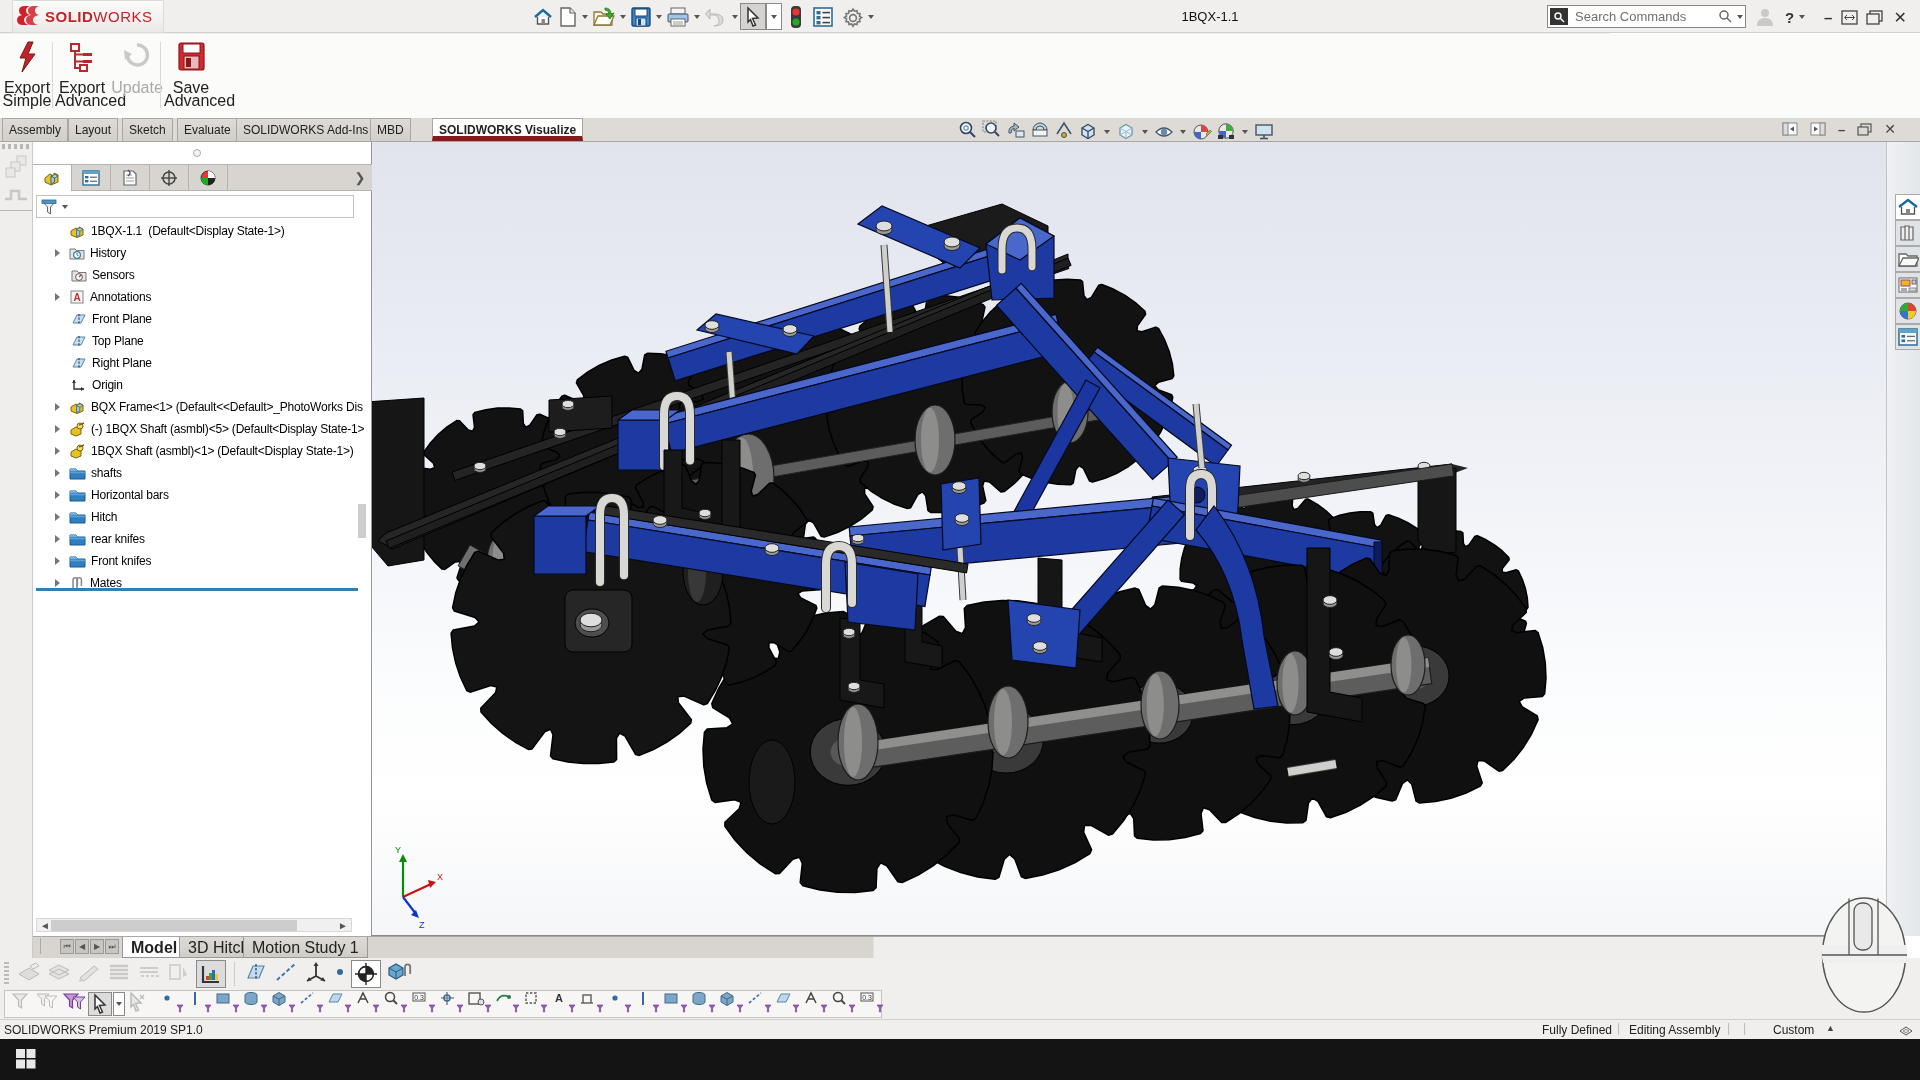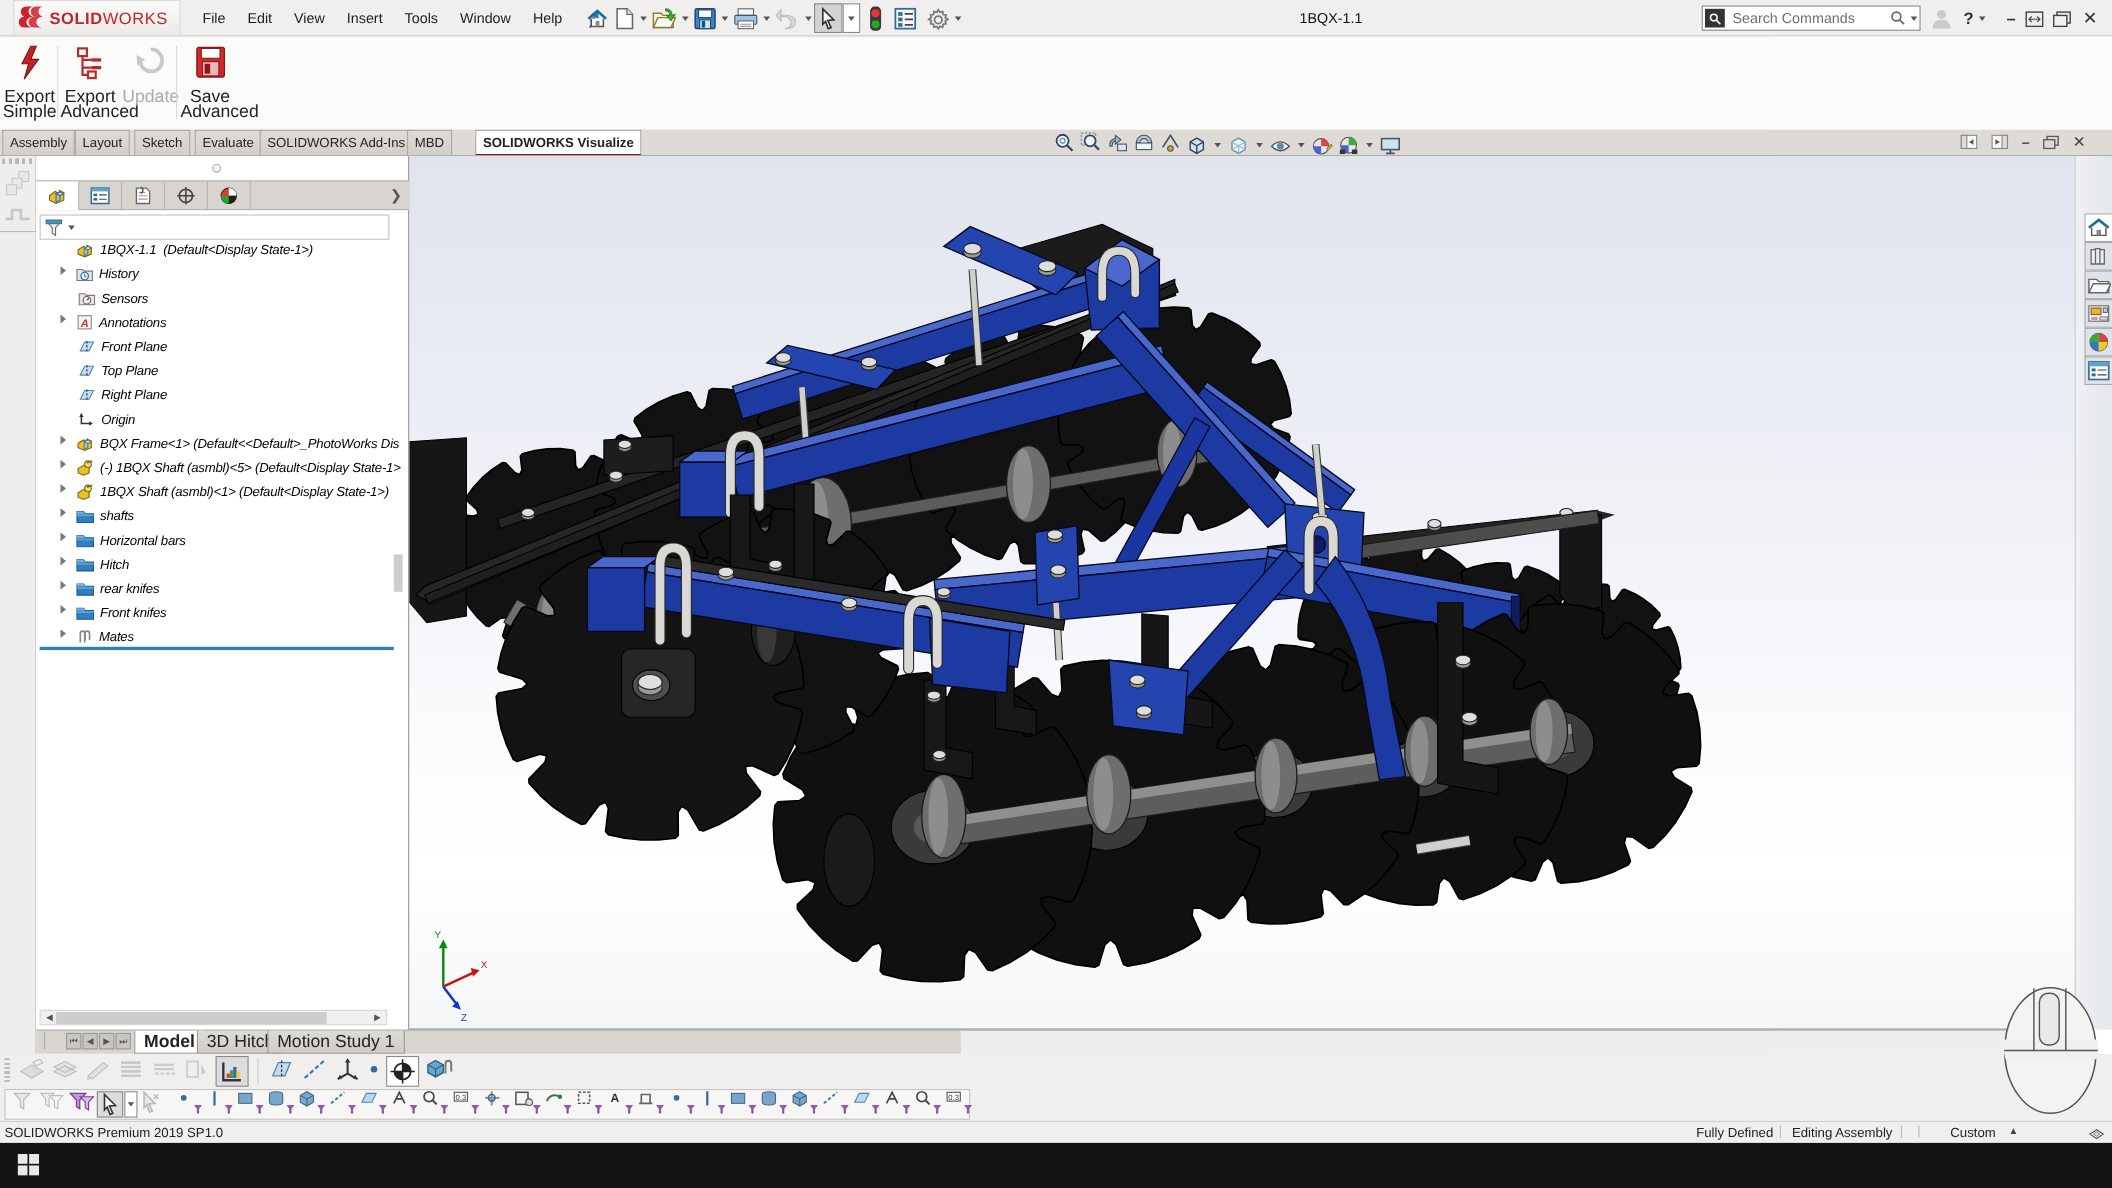--- a/index.html
+++ b/index.html
@@ -16,33 +16,33 @@
 #search { left:1547px; top:5px; width:199px; height:23px; background:#fff; border:1px solid #888; display:flex; align-items:center; }
 .winbtn { font-size:15px; color:#333; width:26px; text-align:center; }
 
 #ribbon { left:0; top:34px; width:1920px; height:84px; background:#fbfbfa; }
 .rbtn { position:absolute; top:6px; width:54px; text-align:center; font-size:16px; color:#222; }
 .rbtn .lb { display:block; line-height:13px; margin-top:3px; }
 .rsep { position:absolute; top:8px; width:1px; height:66px; background:#dcdad7; }
 
 #tabrow { left:0; top:118px; width:1920px; height:24px; background:#dedbd7; border-bottom:1px solid #a9a7a4; }
 .rtab { position:absolute; top:118px; height:23px; line-height:23px; padding:0 6px; font-size:12px; color:#222; background:linear-gradient(#dedbd7,#d2cfcb); border:1px solid #a9a7a4; border-bottom:none; }
-.rtab.active { background:#fff; font-weight:bold; border-bottom:1px solid #7f1d1d; }
+.rtab.active { background:#fff; font-weight:bold; border-bottom:5px solid #7f1d1d; }
 #hud { left:958px; top:120px; display:flex; align-items:center; gap:4px; }
 #winctl2 { left:1782px; top:121px; display:flex; align-items:center; gap:12px; color:#444; font-size:13px; }
 
 #lstrip { left:0; top:142px; width:33px; height:816px; background:#efeeed; border-right:1px solid #cccac8; }
 
 #panel { left:33px; top:142px; width:339px; height:794px; background:#fff; border-right:1px solid #9a9896; }
 #ptabs { position:absolute; left:0; top:22px; width:339px; height:27px; background:#d8d5d1; border-top:1px solid #b5b3b0; border-bottom:1px solid #b5b3b0; display:flex; }
 .ptab { width:39px; height:26px; display:flex; align-items:center; justify-content:center; border-right:1px solid #b5b3b0; }
 .ptab.active { background:#fff; }
 #pfilter { position:absolute; left:3px; top:53px; width:318px; height:23px; border:1px solid #c5c3c0; background:#fff; display:flex; align-items:center; padding-left:3px; }
 #tree { position:absolute; left:0; top:78px; width:339px; }
-.trow { height:22px; display:flex; align-items:flex-start; font-size:12px; letter-spacing:-0.2px; color:#000; white-space:nowrap; overflow:hidden;font-style:italic; }
+.trow { height:22px; display:flex; align-items:center; font-size:12px; letter-spacing:-0.2px; color:#000; white-space:nowrap; overflow:hidden; }
 .trow svg { flex:0 0 auto; margin-right:5px; }
 .tlb { }
 .arr { width:0; height:0; border-top:4px solid transparent; border-bottom:4px solid transparent; border-left:5px solid #777; margin-right:9px; margin-left:-16px; flex:0 0 auto; }
 .noarr { width:0; margin-left:0; }
 #bluebar { position:absolute; left:3px; top:446px; width:322px; height:3px; background:#2f80b9; }
 #pscroll { position:absolute; left:3px; top:776px; width:316px; height:14px; background:#f0f0f0; border:1px solid #d8d8d8; }
 #pthumb { position:absolute; left:14px; top:1px; width:246px; height:11px; background:#cdcdcd; }
 
 #vp { left:372px; top:142px; width:1514px; height:794px; background:linear-gradient(180deg,#e1e4ed 0%,#e8ebf2 22%,#f1f3f8 45%,#fbfcfd 68%,#ffffff 82%,#f5f6f8 100%); border-bottom:1px solid #8a8a8a; }
 
@@ -70,33 +70,20 @@
 </style></head><body>
 <div id="root">
 
   <div id="title" class="abs"></div>
   <div id="swlogo" class="abs">
     <svg width="150" height="30" viewBox="0 0 150 30">
       <path d="M10 23 Q4 23 4 18 Q4 14 9 13 Q6 12 6 8.5 Q6 4 12 4 L17 4 Q13 5 13 8.5 Q13 12 17 13 Q11 14 11 18 Q11 22 16 23 Z" fill="#d0202c"></path>
       <path d="M19 23 Q13 23 13 18 Q13 14 18 13 Q15 12 15 8.5 Q15 4 21 4 L26 4 Q22 5 22 8.5 Q22 12 26 13 Q20 14 20 18 Q20 22 25 23 Z" fill="#d0202c" opacity="0.85"></path>
       <text x="32" y="20" font-family="Liberation Sans" font-size="15" font-weight="bold" fill="#c3242c" letter-spacing="0.5">SOLID<tspan font-weight="normal">WORKS</tspan></text>
     </svg>
-  </div>
-  <div id="menus" class="abs">
-    <span class="mi">File</span>
-      <span class="mi">Edit</span>
-      <span class="mi">View</span>
-      <span class="mi">Insert</span>
-      <span class="mi">Tools</span>
-      <span class="mi">Window</span>
-      <span class="mi">Help</span>
-    <svg width="22" height="20" style="margin-left:8px">
-        <path d="M11 3 L15 7 L12 8 L12 14 L10 14 L10 8 L7 7 Z" fill="#2a7ab5" transform="rotate(40 11 9)"></path>
-        <line x1="10" y1="14" x2="7" y2="18" stroke="#2a7ab5" stroke-width="1.6"></line>
-      </svg>
   </div>
   <div id="topbar-ic" class="abs" style="left:530px">
     <span class="tbi">
         <svg width="22" height="22" viewBox="0 0 22 22" style="">
           <path d="M3 11 L11 4 L19 11" fill="none" stroke="#1b6a9c" stroke-width="2.4"></path>
           <path d="M5.5 11 V18 H16.5 V11" fill="#fff" stroke="#555" stroke-width="1.4"></path>
           <rect x="9.5" y="13" width="3.4" height="5" fill="#888"></rect>
         </svg>
       </span>
     <span class="tbi">

